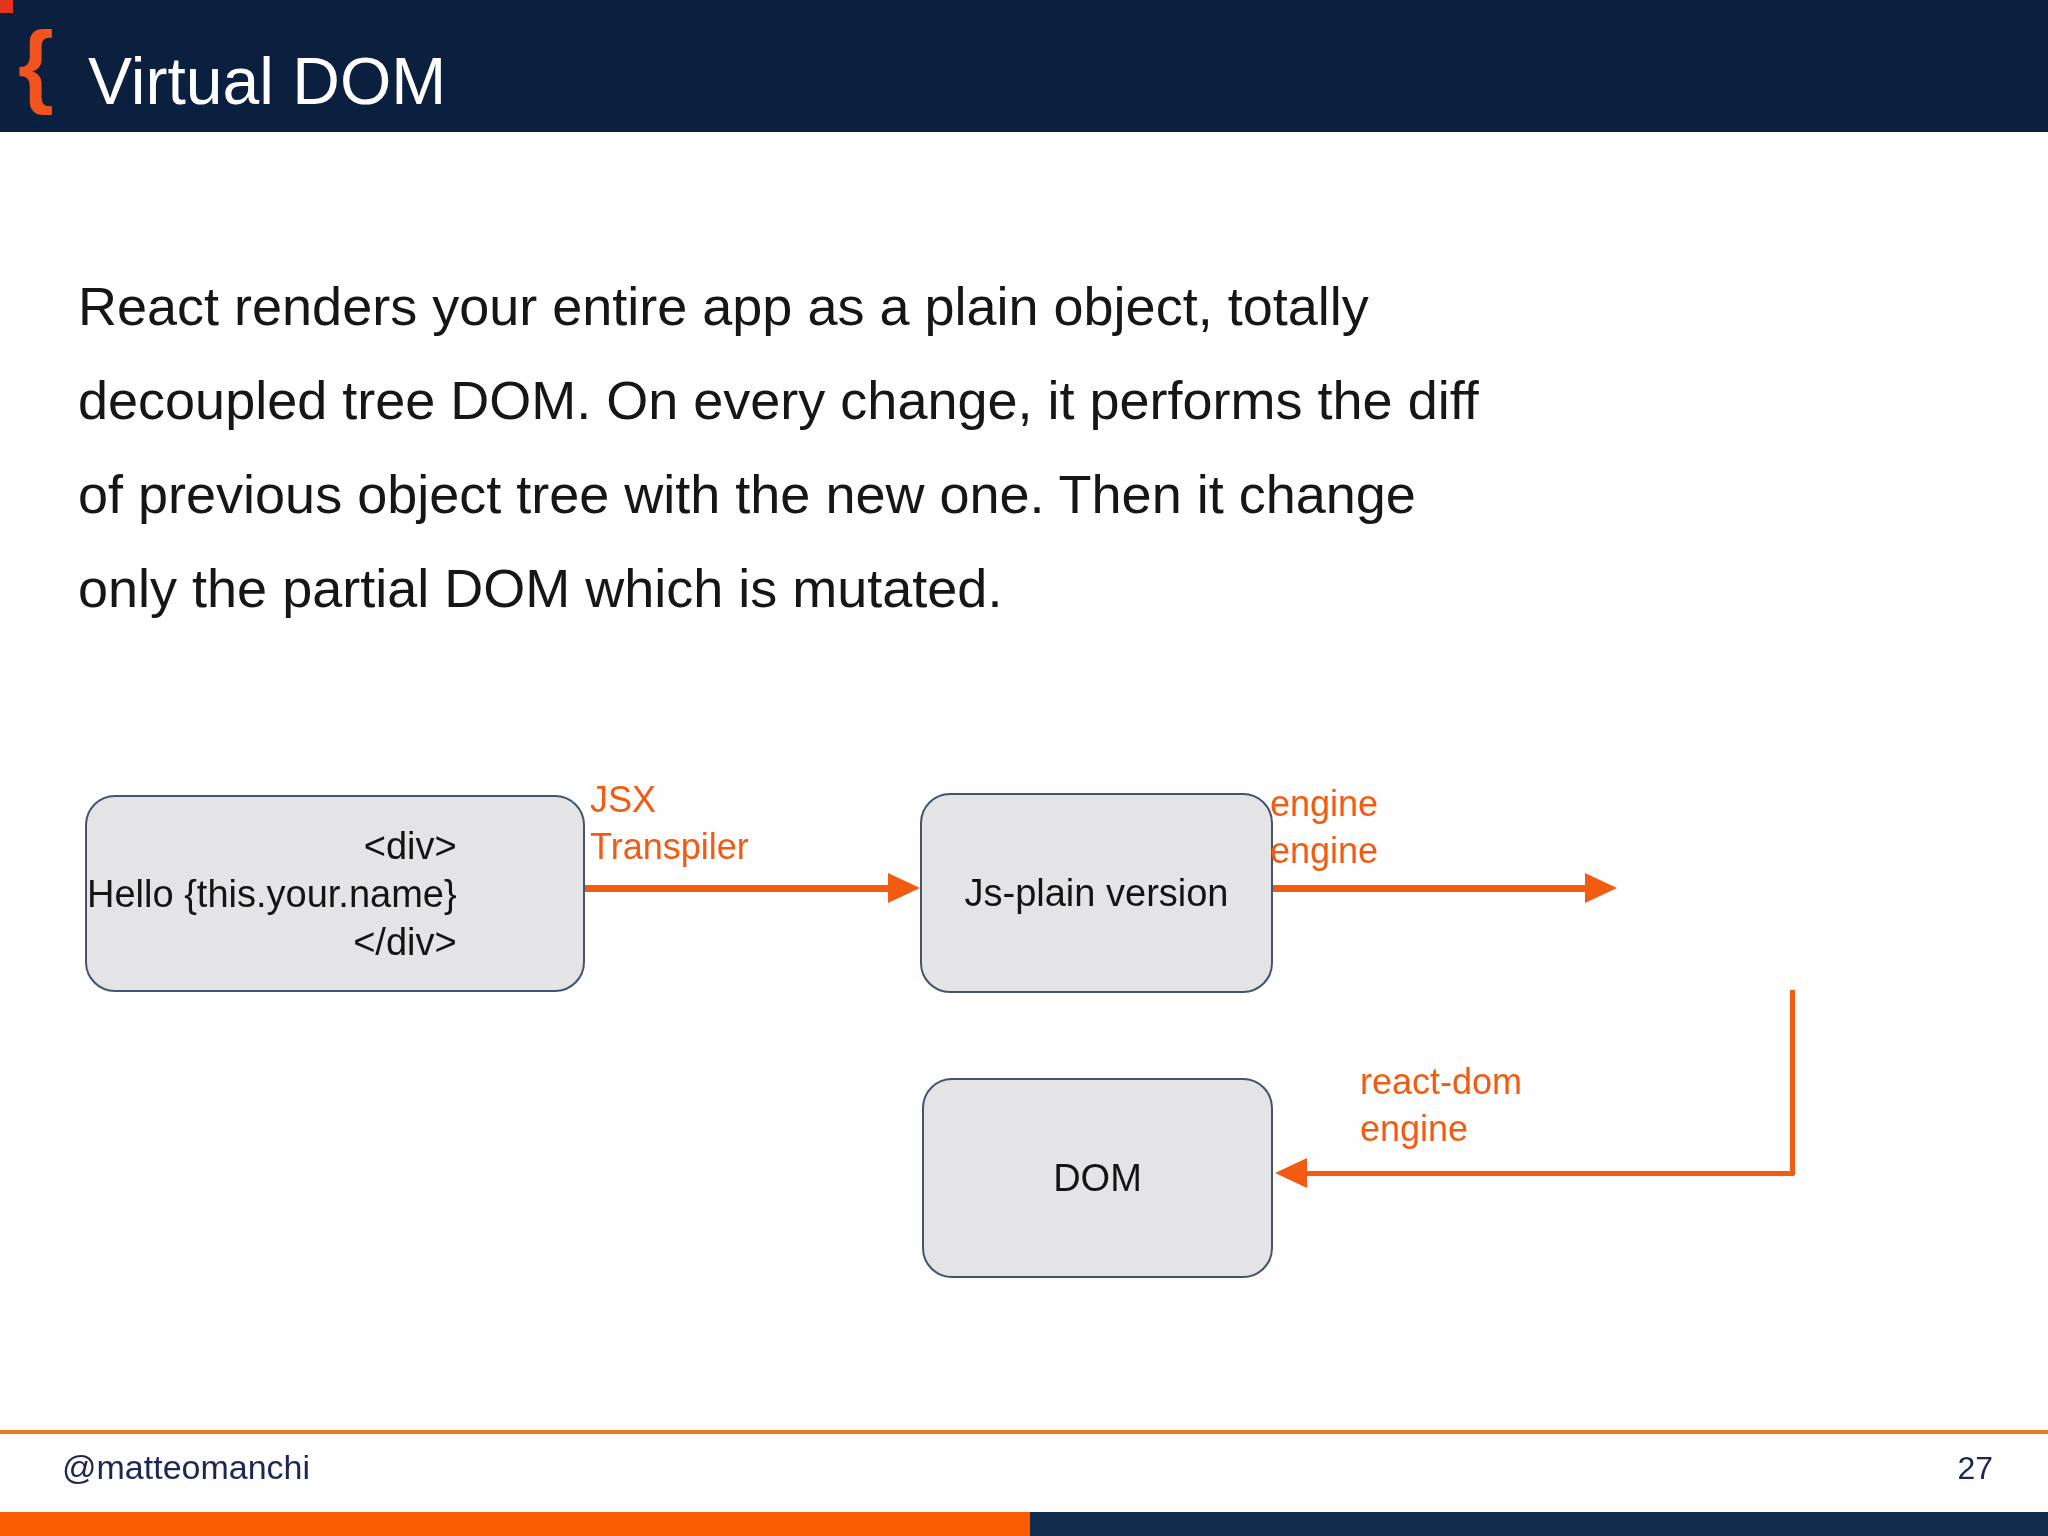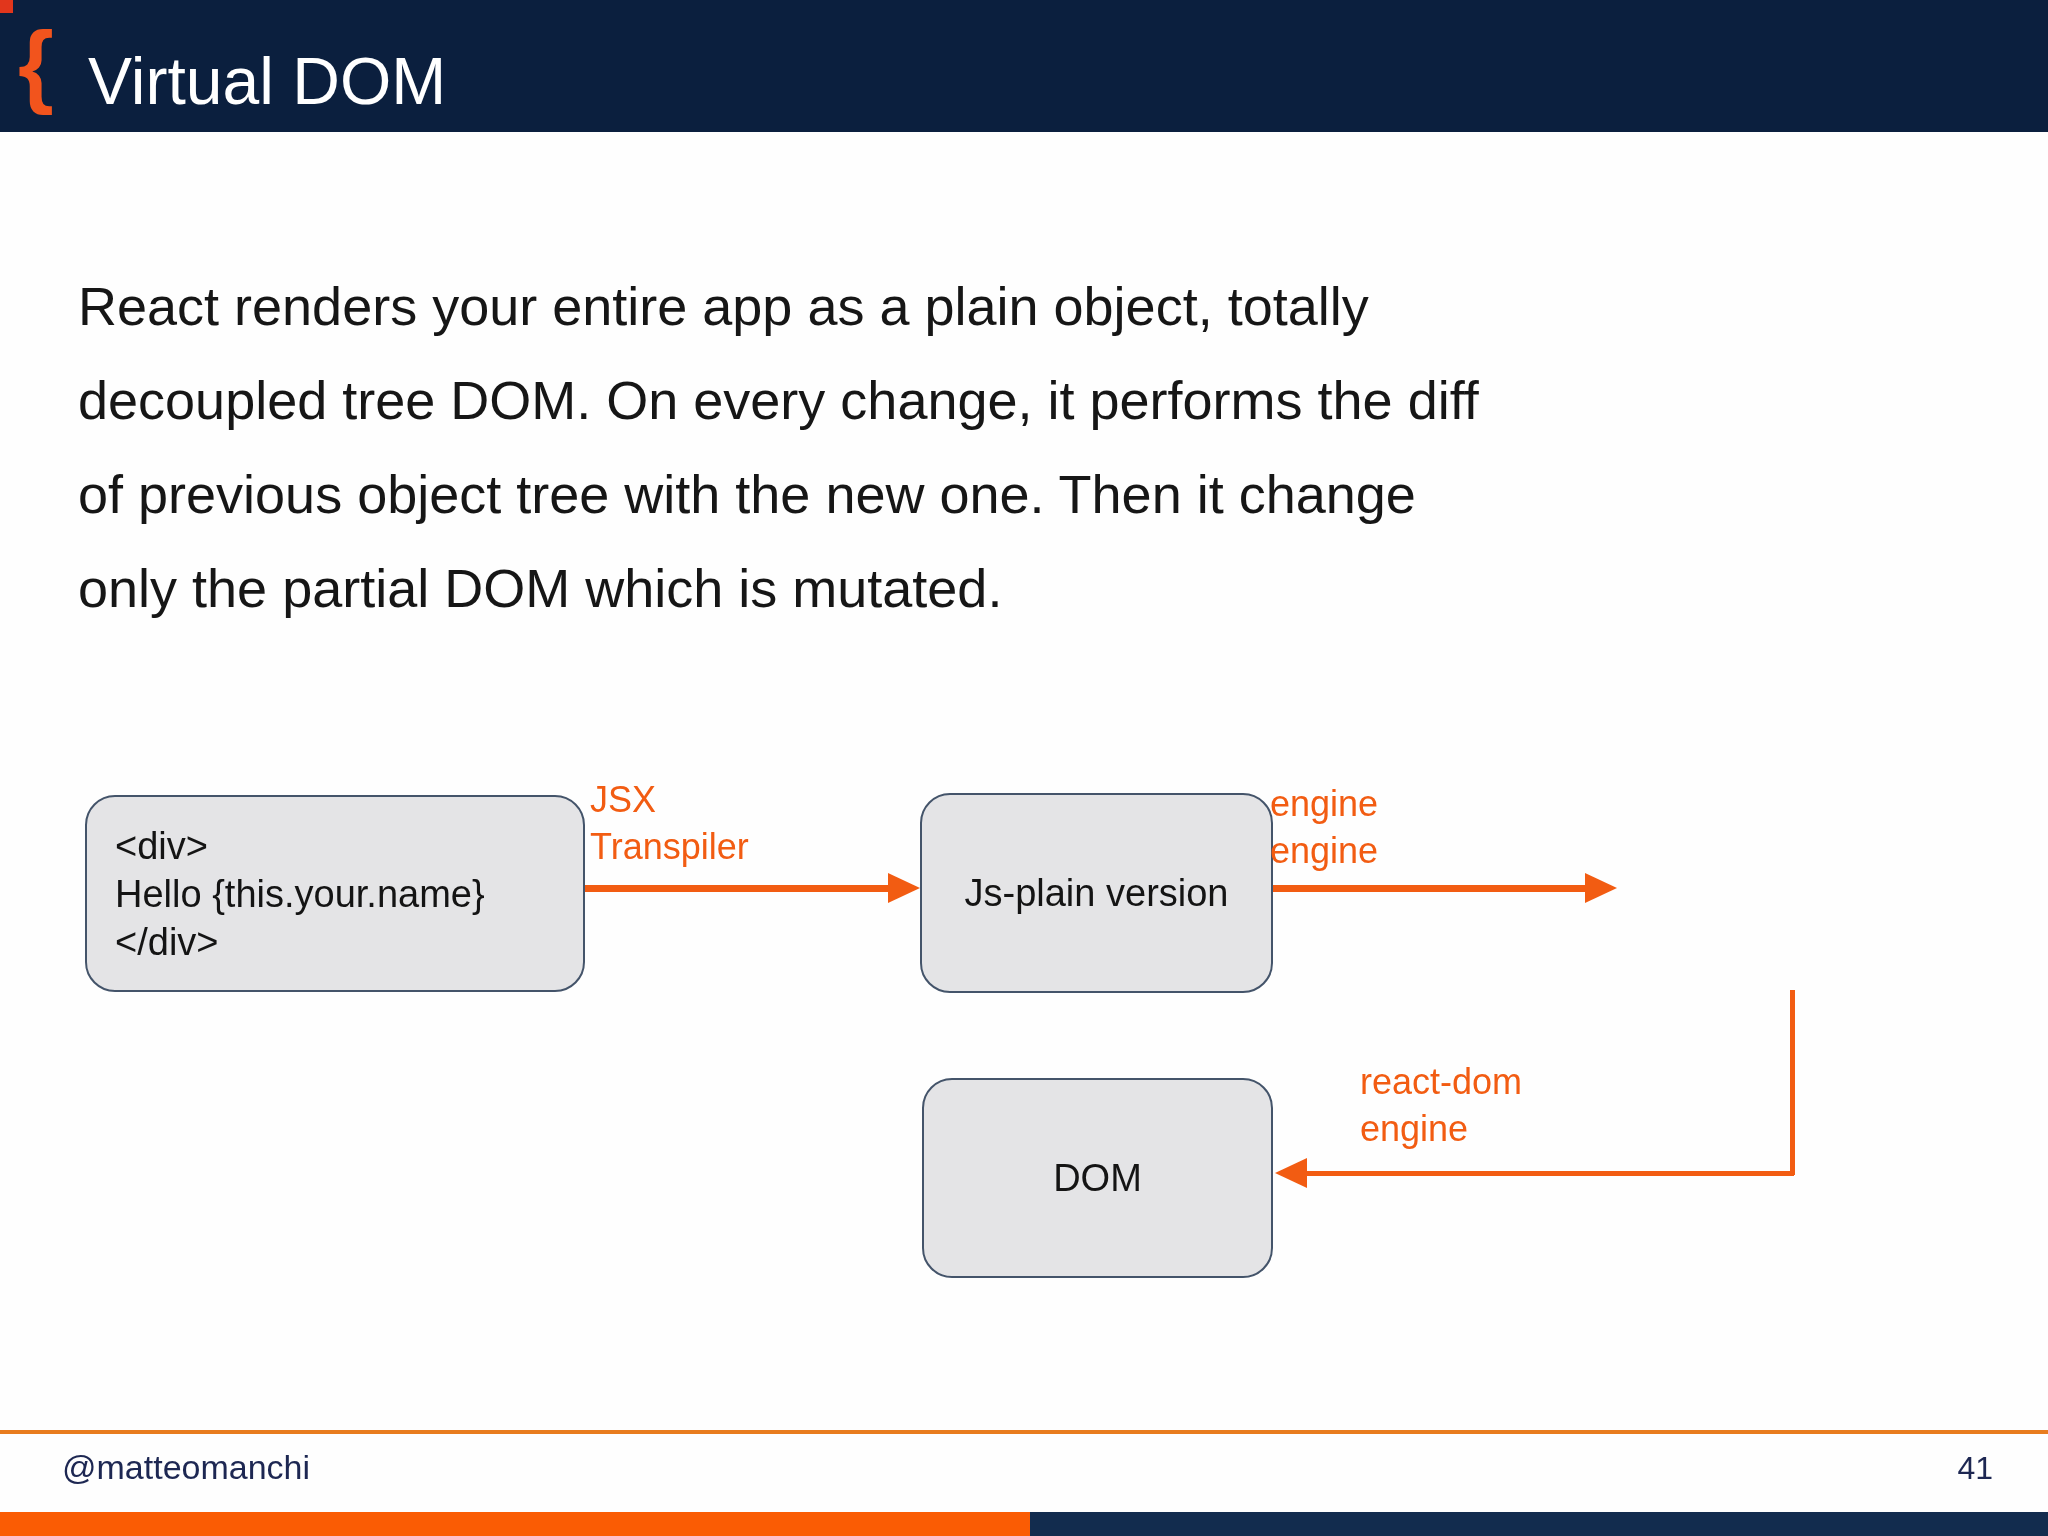--- a/index.html
+++ b/index.html
@@ -48,21 +48,21 @@
   
   .box {
     position: absolute;
     background: var(--box-fill, #e4e4e6);
     border: 2px solid var(--box-border, #44546a);
     border-radius: 30px;
     display: flex; align-items: center; justify-content: center;
     color: #141414; font-size: 38px; line-height: 48px;
   }
   .box.src   { left: 85px;   top: 795px;  width: 500px; height: 197px; justify-content: flex-start; }
-  .box.src .codelines { padding-left: 28px; text-align: left; }
+  .box.src .codelines { text-align: right; }
   .box.plain { left: 920px;  top: 793px;  width: 353px; height: 200px; }
   .box.tree  { left: 1617px; top: 793px;  width: 352px; height: 200px; }
   .box.dom   { left: 922px;  top: 1078px; width: 351px; height: 200px; }
 
   
   .shaft { position: absolute; background: var(--diagram-orange, #f25c12); }
   .shaft.h1 { left: 585px;  top: 885px;  width: 305px; height: 7px; }
   .shaft.h2 { left: 1273px; top: 885px;  width: 314px; height: 7px; }
   .shaft.v3 { left: 1790px; top: 990px;  width: 5px;   height: 185px; }
   .shaft.h3 { left: 1305px; top: 1171px; width: 489px; height: 5px; }
@@ -171,17 +171,17 @@
   <div class="shaft v3"></div>
   <div class="shaft h3"></div>
   <div class="head left a3"></div>
   <div class="alabel l3">
     <div>react-dom</div>
     <div>engine</div>
   </div>
 
   <div class="divider"></div>
   <div class="handle">@matteomanchi</div>
-  <div class="pagenum">41</div>
+  <div class="pagenum">27</div>
   <div class="bottombar-orange"></div>
   <div class="bottombar-navy"></div>
 
 </div>
 
 </body></html>

